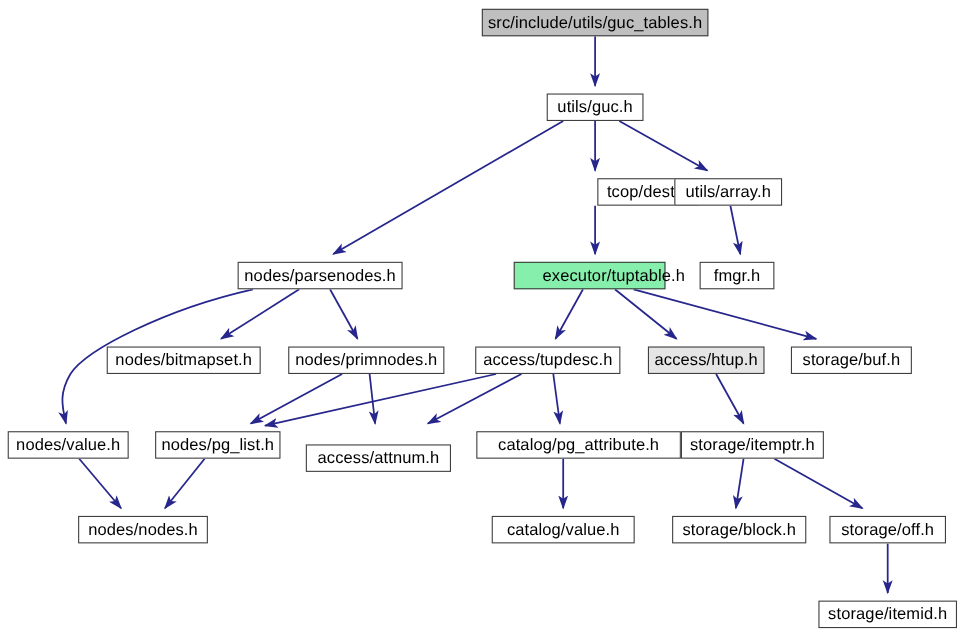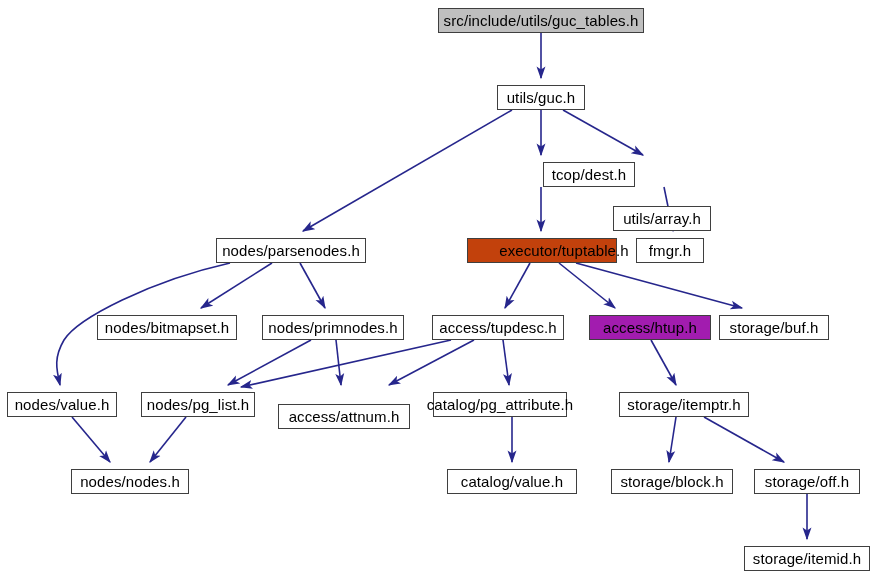--- a/index.html
+++ b/index.html
@@ -84,57 +84,57 @@
   <div id="node-layer">
       <div class="node root" style="left: 438px; top: 8px; width: 206px; height: 25px; border-color: rgb(63, 63, 63); background: rgb(191, 191, 191); color: rgb(0, 0, 0);">
         <span class="node-label">src/include/utils/guc_tables.h</span>
       </div>
       <div class="node" style="left: 497px; top: 85px; width: 88px; height: 25px; border-color: rgb(63, 63, 63); background: rgb(255, 255, 255); color: rgb(0, 0, 0);">
         <span class="node-label">utils/guc.h</span>
       </div>
       <div class="node" style="left: 495px; top: 162px; width: 92px; height: 25px; border-color: rgb(63, 63, 63); background: rgb(255, 255, 255); color: rgb(0, 0, 0); margin-left: 48px;">
         <span class="node-label">tcop/dest.h</span>
       </div>
-      <div class="node" style="left: 613px; top: 162px; width: 98px; height: 25px; border-color: rgb(63, 63, 63); background: rgb(255, 255, 255); color: rgb(0, 0, 0); margin-top: 44px;">
+      <div class="node" style="left: 613px; top: 162px; width: 98px; height: 25px; border-color: rgb(63, 63, 63); background: rgb(255, 255, 255); color: rgb(0, 0, 0);">
         <span class="node-label">utils/array.h</span>
       </div>
       <div class="node" style="left: 216px; top: 238px; width: 150px; height: 25px; border-color: rgb(63, 63, 63); background: rgb(255, 255, 255); color: rgb(0, 0, 0);">
         <span class="node-label">nodes/parsenodes.h</span>
       </div>
-      <div class="node" style="left: 467px; top: 238px; width: 150px; height: 25px; border-color: rgb(63, 63, 63); background: #c2410c; color: rgb(0, 0, 0); padding-left: 44px;">
+      <div class="node" style="left: 467px; top: 238px; width: 138px; height: 25px; border-color: rgb(63, 63, 63); background: #86efac; color: rgb(0, 0, 0); padding-left: 44px;">
         <span class="node-label">executor/tuptable.h</span>
       </div>
       <div class="node" style="left: 636px; top: 238px; width: 68px; height: 25px; border-color: rgb(63, 63, 63); background: rgb(255, 255, 255); color: rgb(0, 0, 0);">
         <span class="node-label">fmgr.h</span>
       </div>
       <div class="node" style="left: 97px; top: 315px; width: 140px; height: 25px; border-color: rgb(63, 63, 63); background: rgb(255, 255, 255); color: rgb(0, 0, 0);">
         <span class="node-label">nodes/bitmapset.h</span>
       </div>
       <div class="node" style="left: 262px; top: 315px; width: 142px; height: 25px; border-color: rgb(63, 63, 63); background: rgb(255, 255, 255); color: rgb(0, 0, 0);">
         <span class="node-label">nodes/primnodes.h</span>
       </div>
       <div class="node" style="left: 432px; top: 315px; width: 132px; height: 25px; border-color: rgb(63, 63, 63); background: rgb(255, 255, 255); color: rgb(0, 0, 0);">
         <span class="node-label">access/tupdesc.h</span>
       </div>
-      <div class="node" style="left: 589px; top: 315px; width: 122px; height: 25px; border-color: rgb(63, 63, 63); background: #a21caf; color: rgb(0, 0, 0);">
+      <div class="node" style="left: 589px; top: 315px; width: 106px; height: 25px; border-color: rgb(63, 63, 63); background: #e5e5e5; color: rgb(0, 0, 0);">
         <span class="node-label">access/htup.h</span>
       </div>
       <div class="node" style="left: 719px; top: 315px; width: 110px; height: 25px; border-color: rgb(63, 63, 63); background: rgb(255, 255, 255); color: rgb(0, 0, 0);">
         <span class="node-label">storage/buf.h</span>
       </div>
       <div class="node" style="left: 7px; top: 392px; width: 110px; height: 25px; border-color: rgb(63, 63, 63); background: rgb(255, 255, 255); color: rgb(0, 0, 0); justify-content: center;">
         <span class="node-label">nodes/value.h</span>
       </div>
       <div class="node" style="left: 141px; top: 392px; width: 114px; height: 25px; border-color: rgb(63, 63, 63); background: rgb(255, 255, 255); color: rgb(0, 0, 0);">
         <span class="node-label">nodes/pg_list.h</span>
       </div>
       <div class="node" style="left: 278px; top: 404px; width: 132px; height: 25px; border-color: rgb(63, 63, 63); background: rgb(255, 255, 255); color: rgb(0, 0, 0);">
         <span class="node-label">access/attnum.h</span>
       </div>
-      <div class="node" style="left: 433px; top: 392px; width: 134px; height: 25px; border-color: rgb(63, 63, 63); background: rgb(255, 255, 255); color: rgb(0, 0, 0);">
+      <div class="node" style="left: 433px; top: 392px; width: 186px; height: 25px; border-color: rgb(63, 63, 63); background: rgb(255, 255, 255); color: rgb(0, 0, 0);">
         <span class="node-label">catalog/pg_attribute.h</span>
       </div>
       <div class="node" style="left: 619px; top: 392px; width: 130px; height: 25px; border-color: rgb(63, 63, 63); background: rgb(255, 255, 255); color: rgb(0, 0, 0);">
         <span class="node-label">storage/itemptr.h</span>
       </div>
       <div class="node" style="left: 71px; top: 469px; width: 118px; height: 25px; border-color: rgb(63, 63, 63); background: rgb(255, 255, 255); color: rgb(0, 0, 0);">
         <span class="node-label">nodes/nodes.h</span>
       </div>
       <div class="node" style="left: 447px; top: 469px; width: 130px; height: 25px; border-color: rgb(63, 63, 63); background: rgb(255, 255, 255); color: rgb(0, 0, 0);">
         <span class="node-label">catalog/value.h</span>

